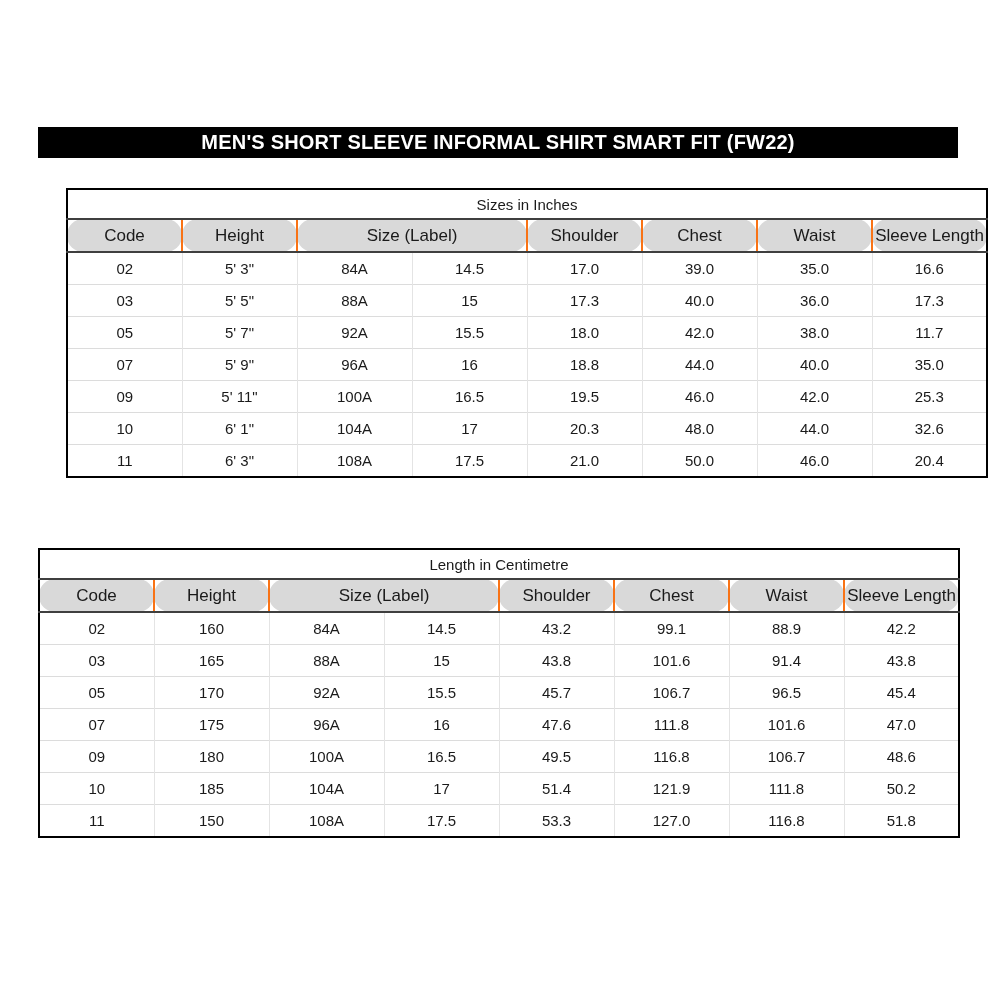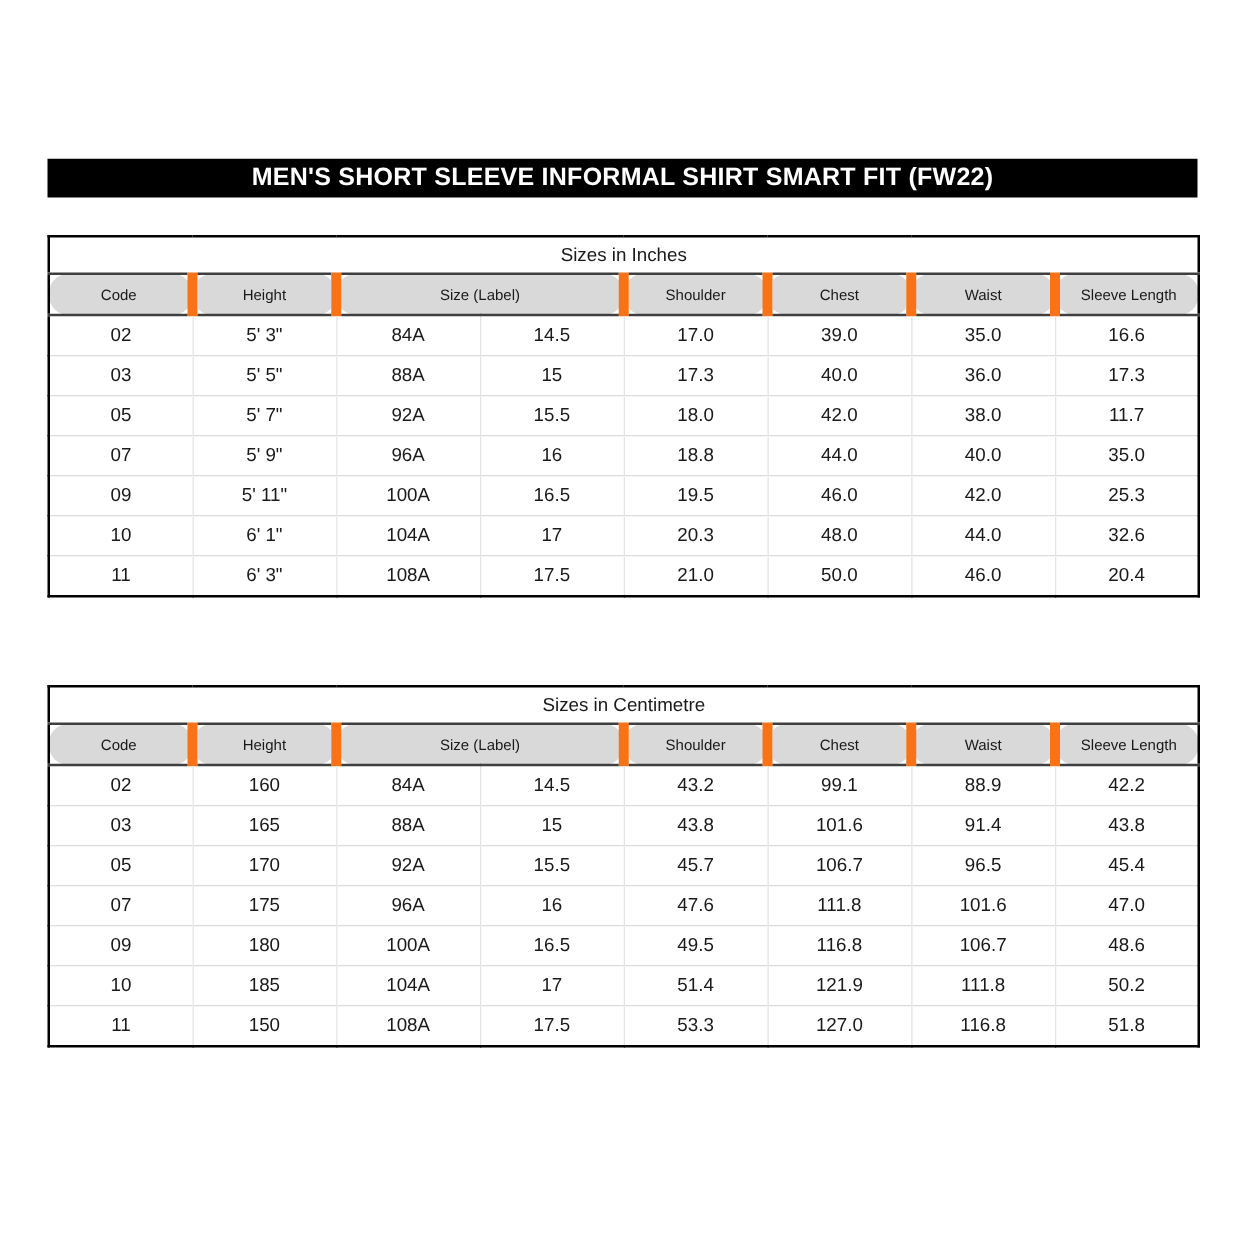--- a/index.html
+++ b/index.html
@@ -34,44 +34,44 @@
   .size-table {
     position: absolute;
     left: 38px;
     width: 920px;
     border-collapse: collapse;
     table-layout: fixed;
     border: 2px solid #000000;
     font-size: 15px;
     color: #1a1a1a;
   }
-  .size-table.t0 { top: 188px; }
+  .size-table.t0 { top: 188px; margin-left: 28px; }
   .size-table.t1 { top: 548px; }
   .size-table td, .size-table th {
     padding: 0;
     text-align: center;
     vertical-align: middle;
     font-weight: normal;
     overflow: hidden;
     white-space: nowrap;
   }
   .caption-row td {
     height: 28px;
     background: #ffffff;
     font-size: 15px;
   }
   .header-row th {
     height: 31px;
     background: #d9d9d9;
     border-top: 2px solid #3f3f3f;
     border-bottom: 2px solid #3f3f3f;
-    font-size: 12px;
+    font-size: 17px;
     border-radius: 16px;
   }
-  .header-row th + th { border-left: 8px solid #f97316; }
+  .header-row th + th { border-left: 2px solid #f97316; }
   .body-row td {
     height: 31px;
     background: #ffffff;
     border-top: 1px solid #dcdcdc;
   }
   .body-row td + td { border-left: 1px solid #e4e4e4; }
   .body-row:first-of-type td { border-top: none; }
 </style>
 </head>
 <body>
@@ -183,21 +183,21 @@
         <col style="width:115px">
         <col style="width:115px">
         <col style="width:115px">
       <col style="width:115px">
         <col style="width:115px">
         <col style="width:115px">
         <col style="width:115px">
     </colgroup>
     <tbody>
         <tr class="caption-row">
-          <td colspan="8">Sizes in Centimetre</td>
+          <td colspan="8">Length in Centimetre</td>
         </tr>
         <tr class="header-row">
           <th colspan="1">Code</th>
           <th colspan="1">Height</th>
           <th colspan="2">Size (Label)</th>
           <th colspan="1">Shoulder</th>
           <th colspan="1">Chest</th>
           <th colspan="1">Waist</th>
           <th colspan="1">Sleeve Length</th>
         </tr>

